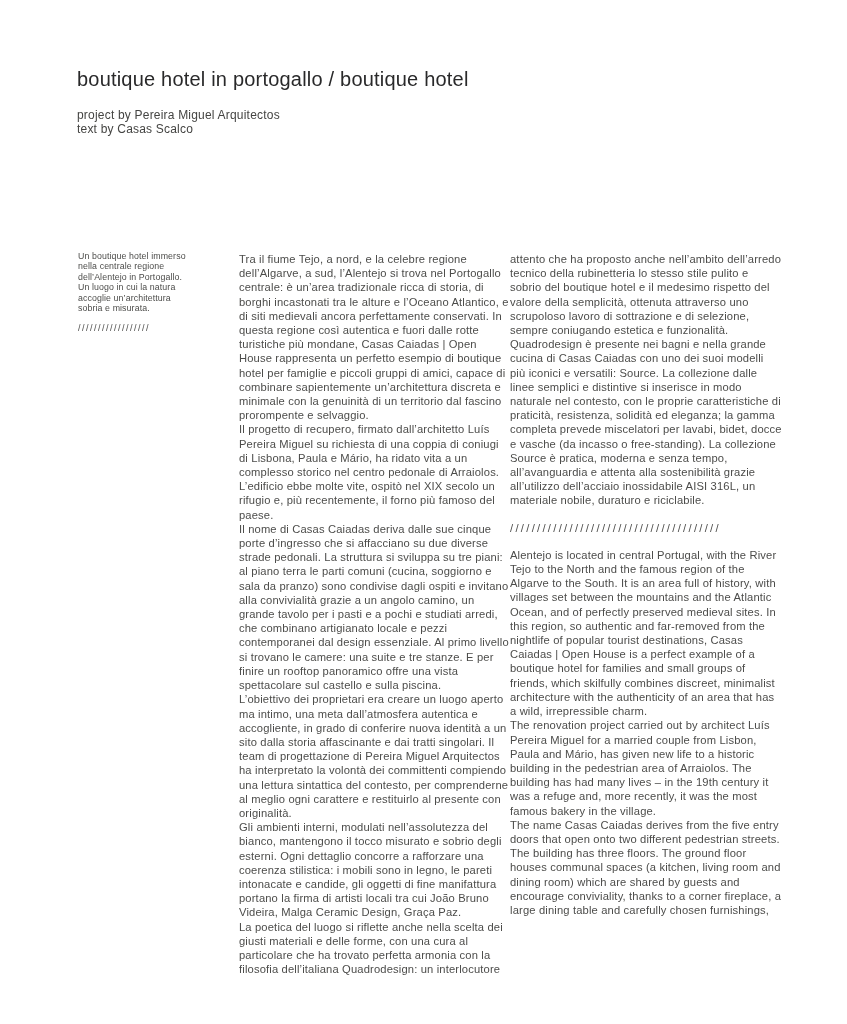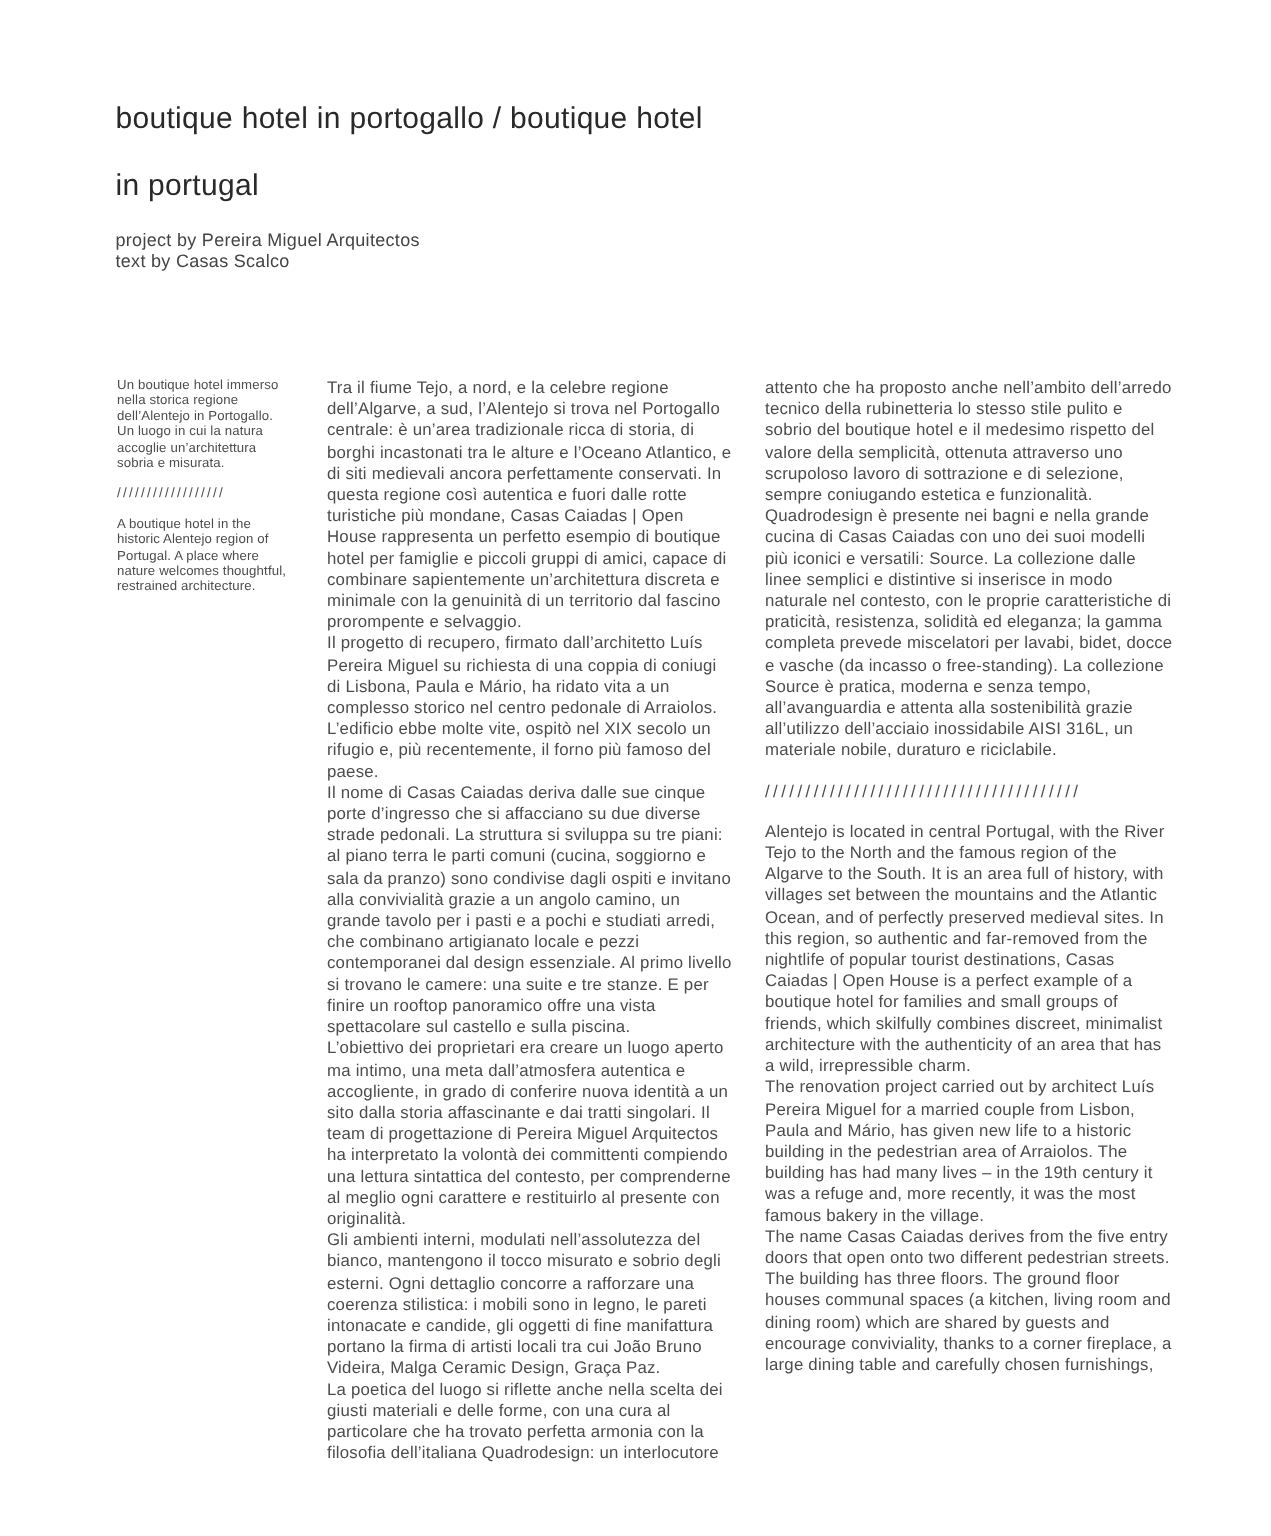--- a/index.html
+++ b/index.html
@@ -49,50 +49,48 @@
   }
   .col {
     position: absolute;
     top: 252px;
     font-size: 11.2px;
     line-height: 14.2px;
     letter-spacing: 0.15px;
     color: #4c4c4a;
   }
   .col p { margin: 0; }
-  .col-1 { left: 218px; width: 270px; }
+  .col-1 { left: 239px; width: 270px; }
   .col-2 { left: 510px; width: 272px; }
   .col-2 .sep {
     margin: 13px 0 13px 0;
     letter-spacing: 2.3px;
     font-size: 11.2px;
     white-space: nowrap;
     overflow: hidden;
   }
 </style>
 </head>
 <body>
 
 <div class="page">
 
   <div class="header">
     <h1 class="title">
       <span class="t-line">boutique hotel in portogallo / boutique hotel</span>
-      <span class="t-line">in portugal</span>
     </h1>
     <div class="credits">
       <div>project by Pereira Miguel Arquitectos</div>
       <div>text by Casas Scalco</div>
     </div>
   </div>
 
   <div class="sidebar">
-    <p>Un boutique hotel immerso nella storica regione dell’Alentejo in Portogallo. Un luogo in cui la natura accoglie un’architettura sobria e misurata.</p>
+    <p>Un boutique hotel immerso nella centrale regione dell’Alentejo in Portogallo. Un luogo in cui la natura accoglie un’architettura sobria e misurata.</p>
     <div class="sep">//////////////////</div>
-    <p>A boutique hotel in the historic Alentejo region of Portugal. A place where nature welcomes thoughtful, restrained architecture.</p>
   </div>
 
   <div class="col col-1">
     <p>Tra il fiume Tejo, a nord, e la celebre regione dell’Algarve, a sud, l’Alentejo si trova nel Portogallo centrale: è un’area tradizionale ricca di storia, di borghi incastonati tra le alture e l’Oceano Atlantico, e di siti medievali ancora perfettamente conservati. In questa regione così autentica e fuori dalle rotte turistiche più mondane, Casas Caiadas | Open House rappresenta un perfetto esempio di boutique hotel per famiglie e piccoli gruppi di amici, capace di combinare sapientemente un’architettura discreta e minimale con la genuinità di un territorio dal fascino prorompente e selvaggio.</p>
     <p>Il progetto di recupero, firmato dall’architetto Luís Pereira Miguel su richiesta di una coppia di coniugi di Lisbona, Paula e Mário, ha ridato vita a un complesso storico nel centro pedonale di Arraiolos. L’edificio ebbe molte vite, ospitò nel XIX secolo un rifugio e, più recentemente, il forno più famoso del paese.</p>
     <p>Il nome di Casas Caiadas deriva dalle sue cinque porte d’ingresso che si affacciano su due diverse strade pedonali. La struttura si sviluppa su tre piani: al piano terra le parti comuni (cucina, soggiorno e sala da pranzo) sono condivise dagli ospiti e invitano alla convivialità grazie a un angolo camino, un grande tavolo per i pasti e a pochi e studiati arredi, che combinano artigianato locale e pezzi contemporanei dal design essenziale. Al primo livello si trovano le camere: una suite e tre stanze. E per finire un rooftop panoramico offre una vista spettacolare sul castello e sulla piscina.</p>
     <p>L’obiettivo dei proprietari era creare un luogo aperto ma intimo, una meta dall’atmosfera autentica e accogliente, in grado di conferire nuova identità a un sito dalla storia affascinante e dai tratti singolari. Il team di progettazione di Pereira Miguel Arquitectos ha interpretato la volontà dei committenti compiendo una lettura sintattica del contesto, per comprenderne al meglio ogni carattere e restituirlo al presente con originalità.</p>
     <p>Gli ambienti interni, modulati nell’assolutezza del bianco, mantengono il tocco misurato e sobrio degli esterni. Ogni dettaglio concorre a rafforzare una coerenza stilistica: i mobili sono in legno, le pareti intonacate e candide, gli oggetti di fine manifattura portano la firma di artisti locali tra cui João Bruno Videira, Malga Ceramic Design, Graça Paz.</p>
     <p>La poetica del luogo si riflette anche nella scelta dei giusti materiali e delle forme, con una cura al particolare che ha trovato perfetta armonia con la filosofia dell’italiana Quadrodesign: un interlocutore</p>
   </div>

